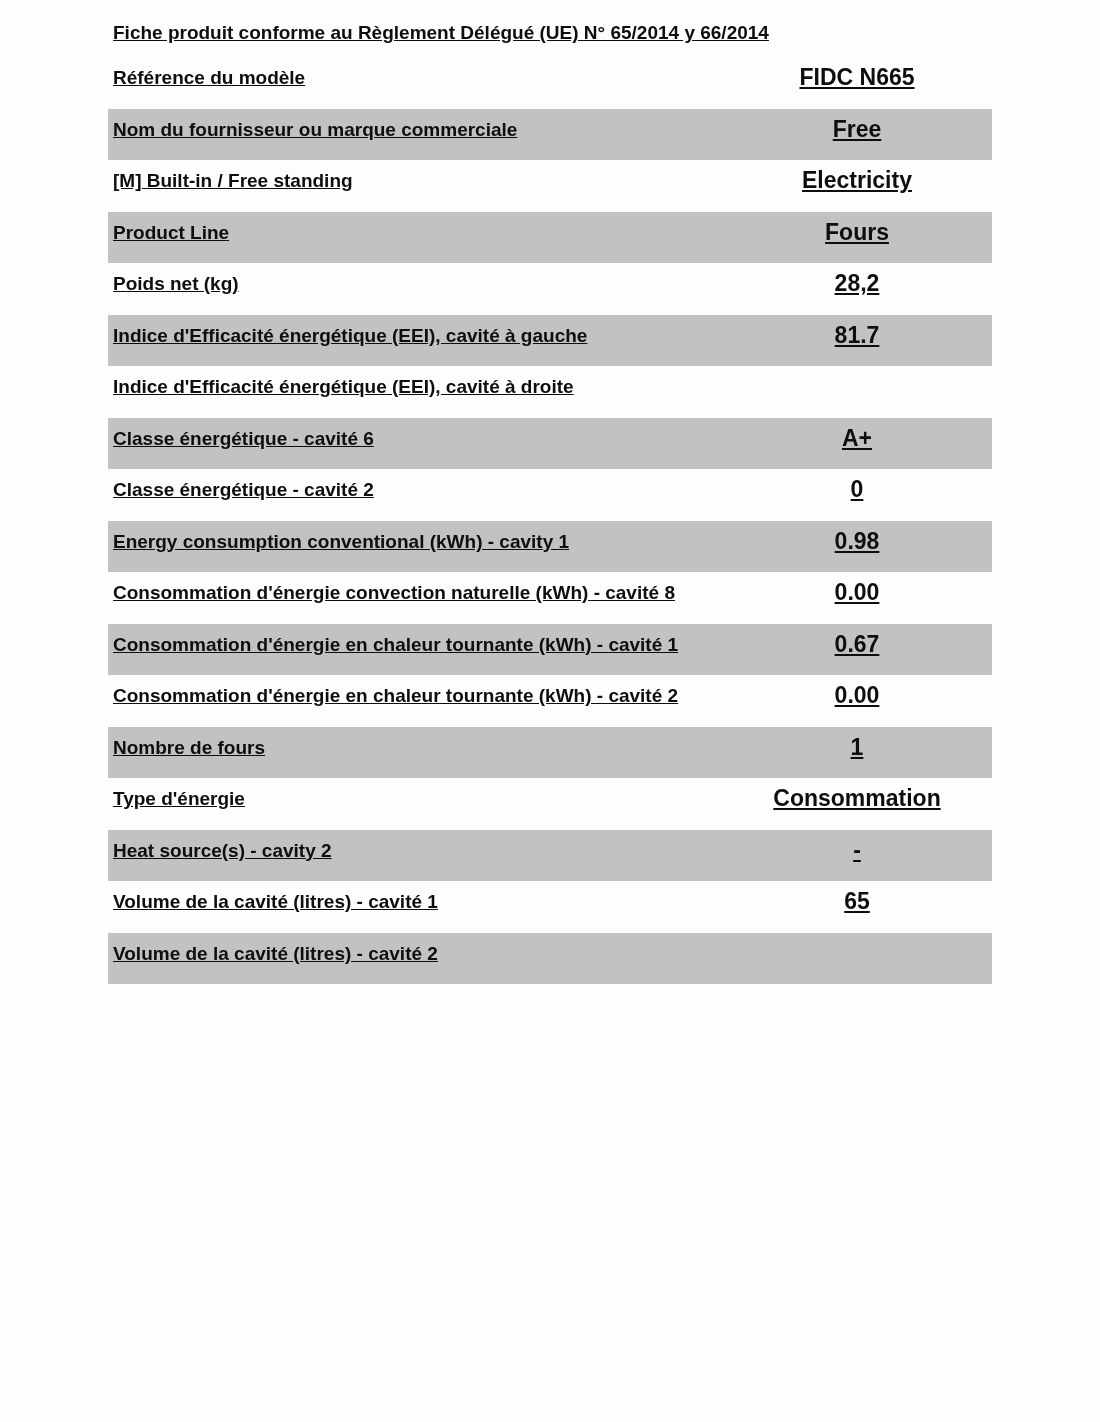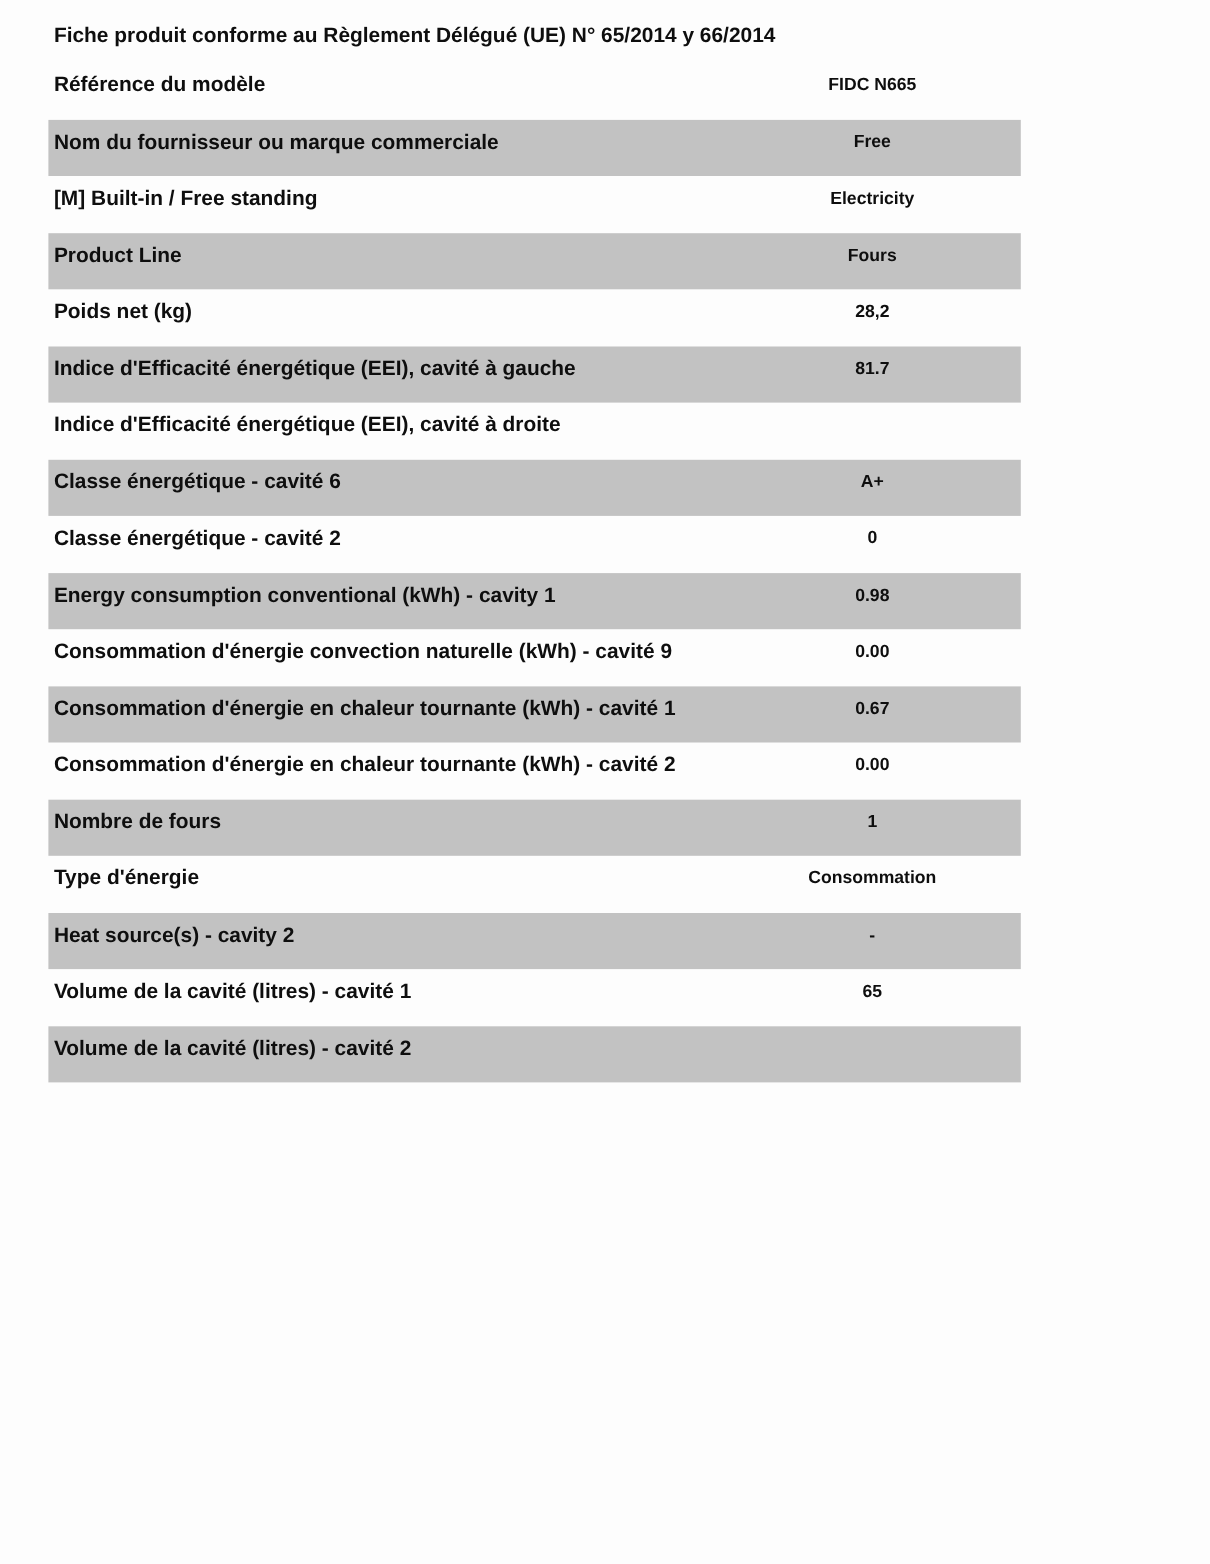--- a/index.html
+++ b/index.html
@@ -10,22 +10,23 @@
     width: 1100px;
     height: 1422px;
     background: #fdfdfd;
     overflow: hidden;
     font-family: "Liberation Sans", "DejaVu Sans", sans-serif;
     color: #0e0e0e;
     -webkit-font-smoothing: antialiased;
   }
   .doc {
     padding-top: 22px;
-    padding-left: 44px;
+    padding-left: 108px;
     width: 884px;
+    text-decoration: underline;
   }
   .doc-title {
     font-size: 19px;
     font-weight: bold;
     margin-left: 5px;
     margin-bottom: 14px;
     line-height: 21px;
     white-space: nowrap;
   }
   .rows {
@@ -48,21 +49,21 @@
     padding-left: 5px;
     font-size: 19px;
     font-weight: bold;
     line-height: 23px;
     white-space: nowrap;
   }
   .row .value {
     flex: 0 0 270px;
     width: 270px;
     text-align: center;
-    font-size: 16px;
+    font-size: 23px;
     font-weight: bold;
     line-height: 23px;
   }
 </style>
 </head>
 <body>
 
 <div class="doc">
   <div class="doc-title">Fiche produit conforme au Règlement Délégué (UE) N° 65/2014 y 66/2014</div>
   <div class="rows" id="rows">
@@ -110,21 +111,21 @@
     <span class="label">Classe énergétique - cavité 2</span>
     <span class="value">0</span>
   </div>
 
   <div class="row shaded">
     <span class="label">Energy consumption conventional (kWh) - cavity 1</span>
     <span class="value">0.98</span>
   </div>
 
   <div class="row">
-    <span class="label">Consommation d'énergie convection naturelle (kWh) - cavité 9</span>
+    <span class="label">Consommation d'énergie convection naturelle (kWh) - cavité 8</span>
     <span class="value">0.00</span>
   </div>
 
   <div class="row shaded">
     <span class="label">Consommation d'énergie en chaleur tournante  (kWh) - cavité 1</span>
     <span class="value">0.67</span>
   </div>
 
   <div class="row">
     <span class="label">Consommation d'énergie en chaleur tournante (kWh) - cavité 2</span>

